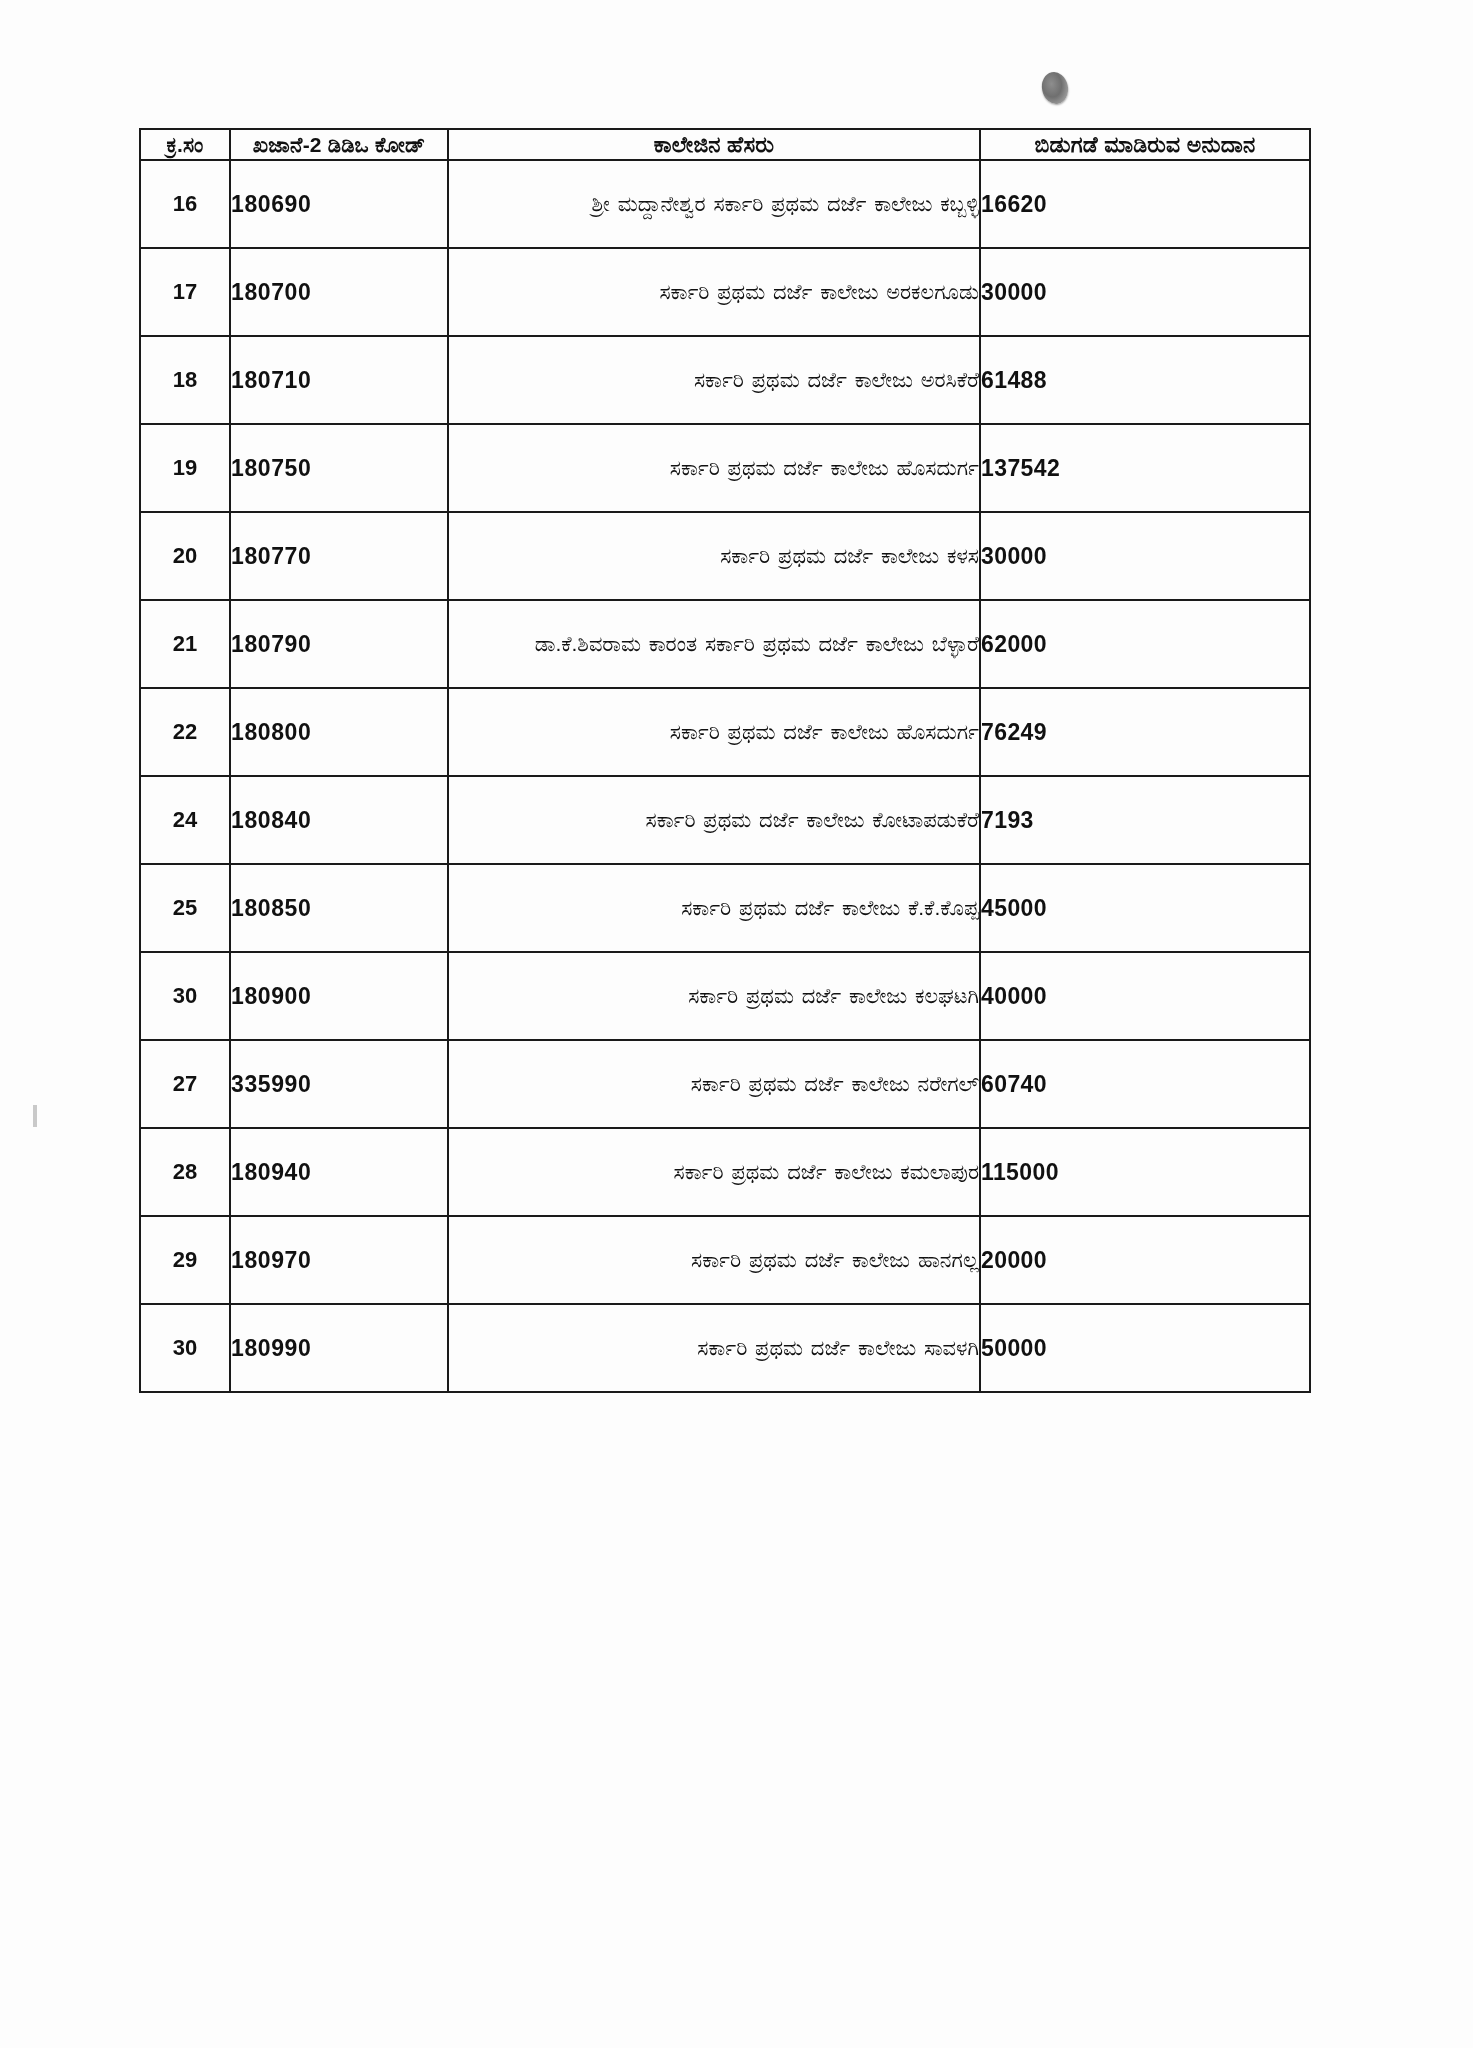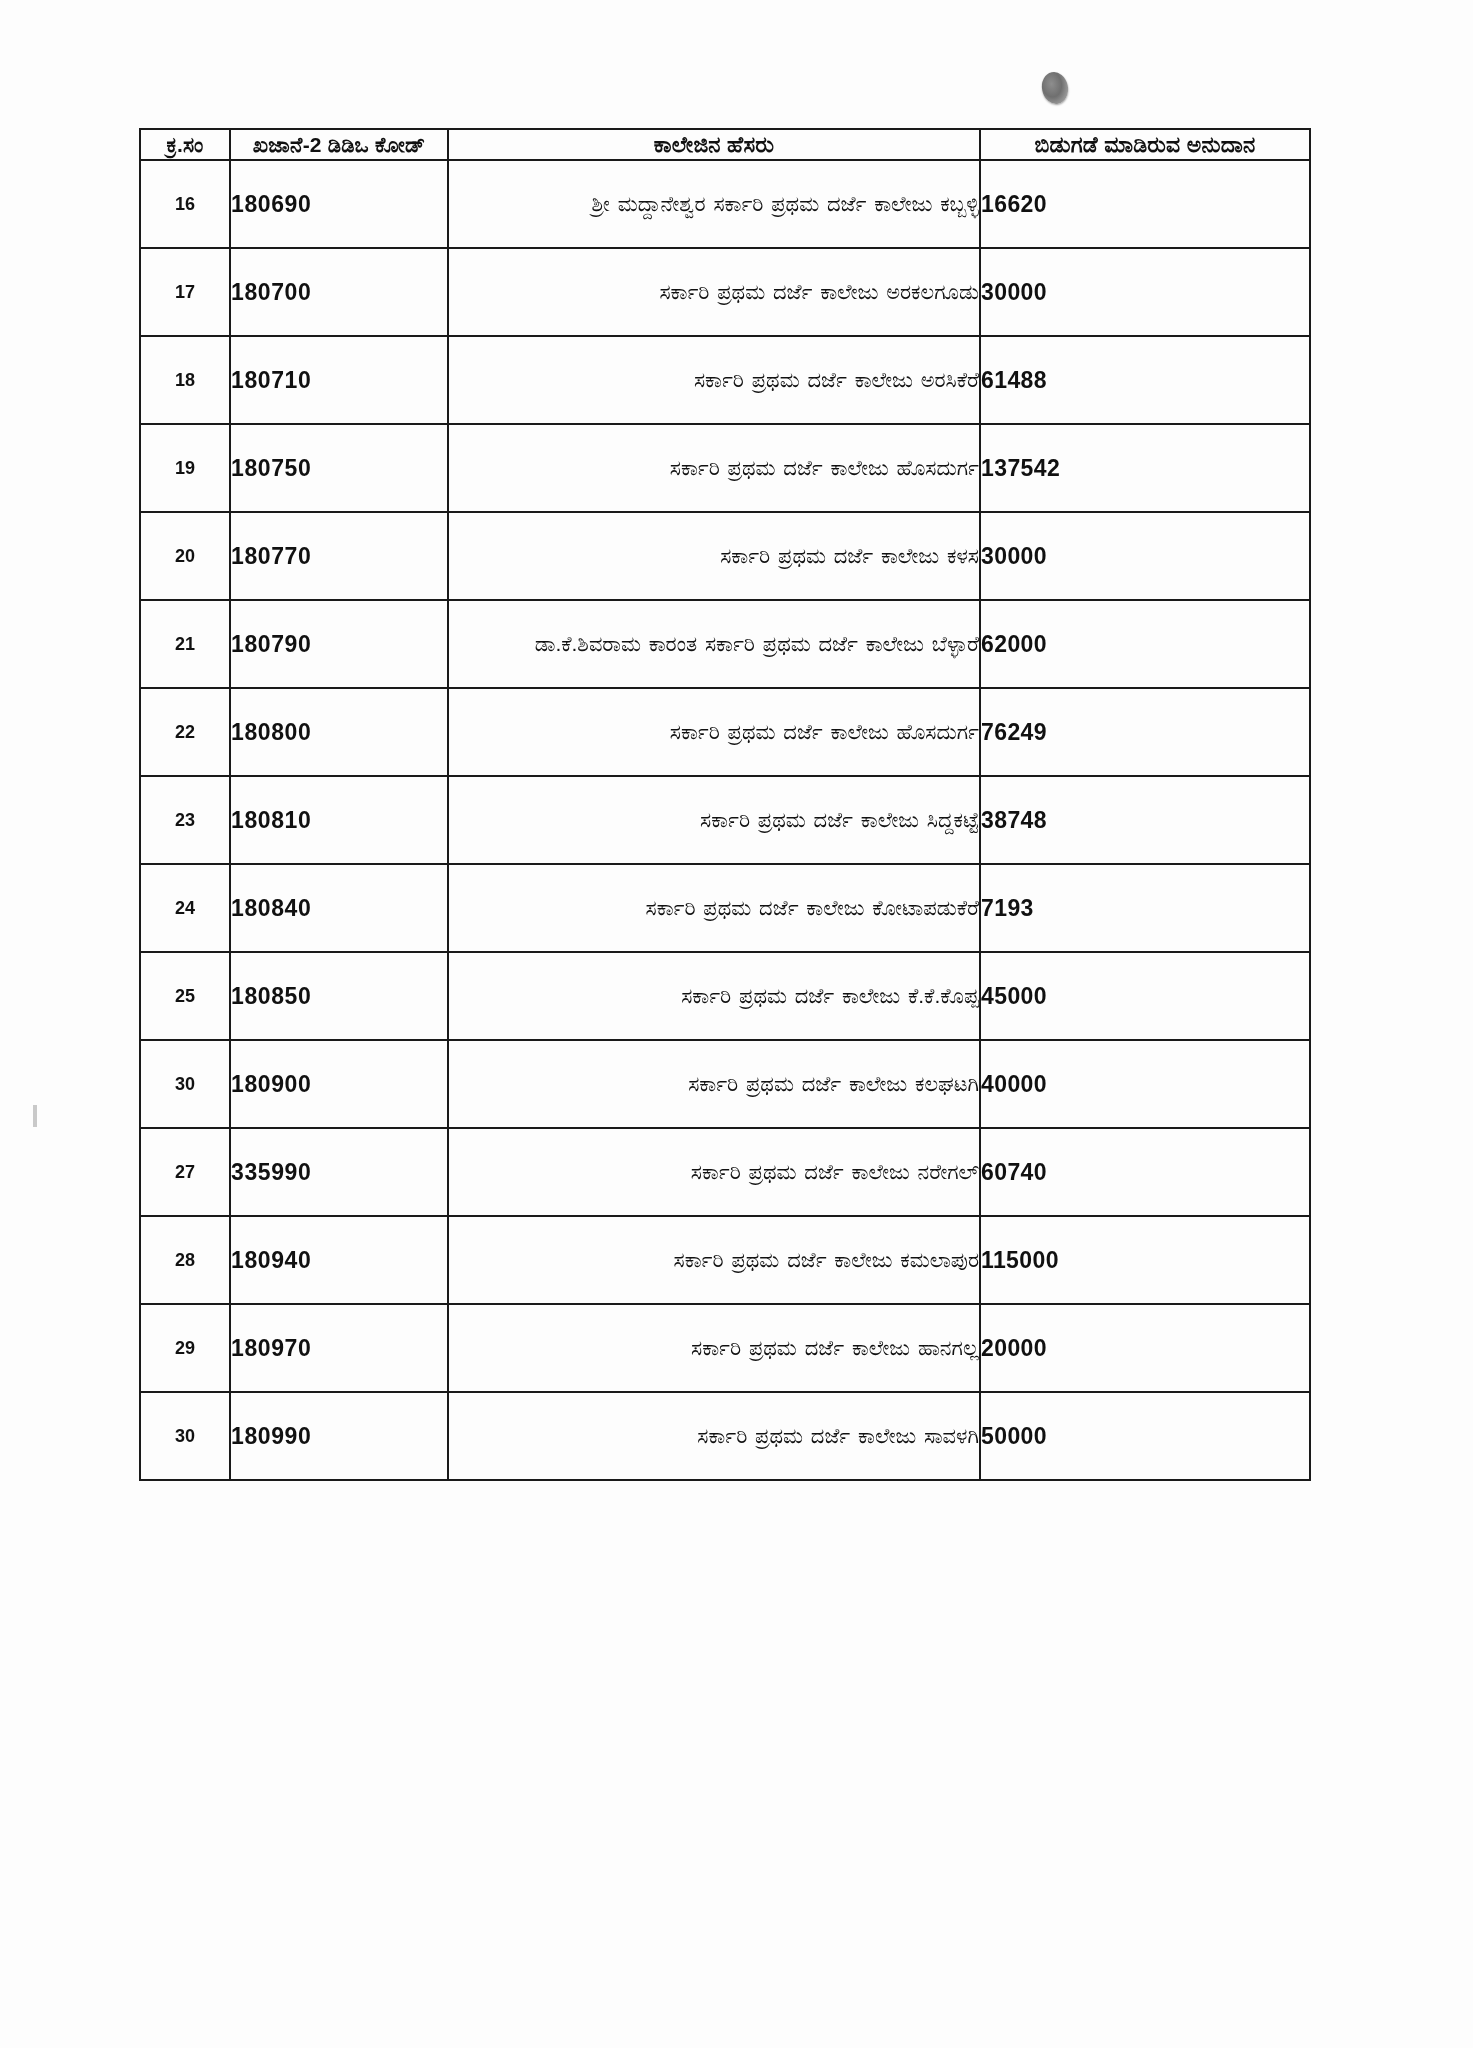--- a/index.html
+++ b/index.html
@@ -77,21 +77,21 @@
   }
   thead th.h-name { font-size: 22px; }
   thead th.h-amt  { font-size: 22px; }
 
   tbody td {
     height: 86px;
   }
   td.cell-sl {
     text-align: center;
     font-weight: bold;
-    font-size: 18px;
+    font-size: 22px;
   }
   td.cell-code {
     font-weight: bold;
     font-size: 23px;
     letter-spacing: 0.6px;
   }
   td.cell-name {
     text-align: right;
     font-size: 21px;
     line-height: 1.45;
@@ -167,26 +167,20 @@
             <td class="cell-name">ಡಾ.ಕೆ.ಶಿವರಾಮ ಕಾರಂತ ಸರ್ಕಾರಿ ಪ್ರಥಮ ದರ್ಜೆ ಕಾಲೇಜು ಬೆಳ್ಳಾರೆ</td>
             <td class="cell-amt">62000</td>
           </tr>
           <tr>
             <td class="cell-sl">22</td>
             <td class="cell-code">180800</td>
             <td class="cell-name">ಸರ್ಕಾರಿ ಪ್ರಥಮ ದರ್ಜೆ ಕಾಲೇಜು ಹೊಸದುರ್ಗ</td>
             <td class="cell-amt">76249</td>
           </tr>
           <tr>
-            <td class="cell-sl">23</td>
-            <td class="cell-code">180810</td>
-            <td class="cell-name">ಸರ್ಕಾರಿ ಪ್ರಥಮ ದರ್ಜೆ ಕಾಲೇಜು ಸಿದ್ದಕಟ್ಟೆ</td>
-            <td class="cell-amt">38748</td>
-          </tr>
-          <tr>
             <td class="cell-sl">24</td>
             <td class="cell-code">180840</td>
             <td class="cell-name">ಸರ್ಕಾರಿ ಪ್ರಥಮ ದರ್ಜೆ ಕಾಲೇಜು ಕೋಟಾಪಡುಕೆರೆ</td>
             <td class="cell-amt">7193</td>
           </tr>
           <tr>
             <td class="cell-sl">25</td>
             <td class="cell-code">180850</td>
             <td class="cell-name">ಸರ್ಕಾರಿ ಪ್ರಥಮ ದರ್ಜೆ ಕಾಲೇಜು ಕೆ.ಕೆ.ಕೊಪ್ಪ</td>
             <td class="cell-amt">45000</td>

